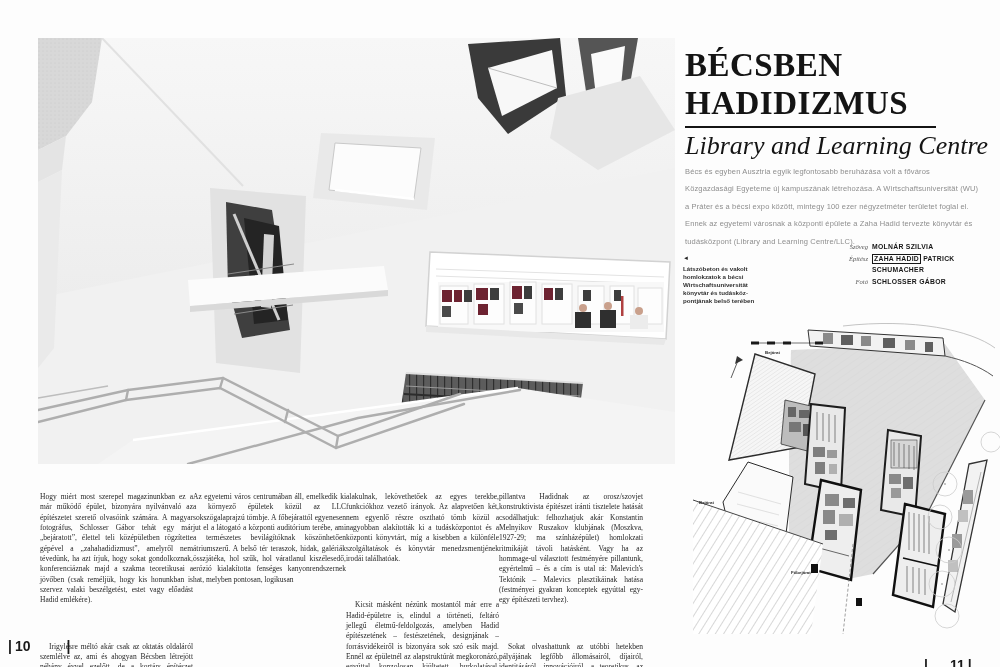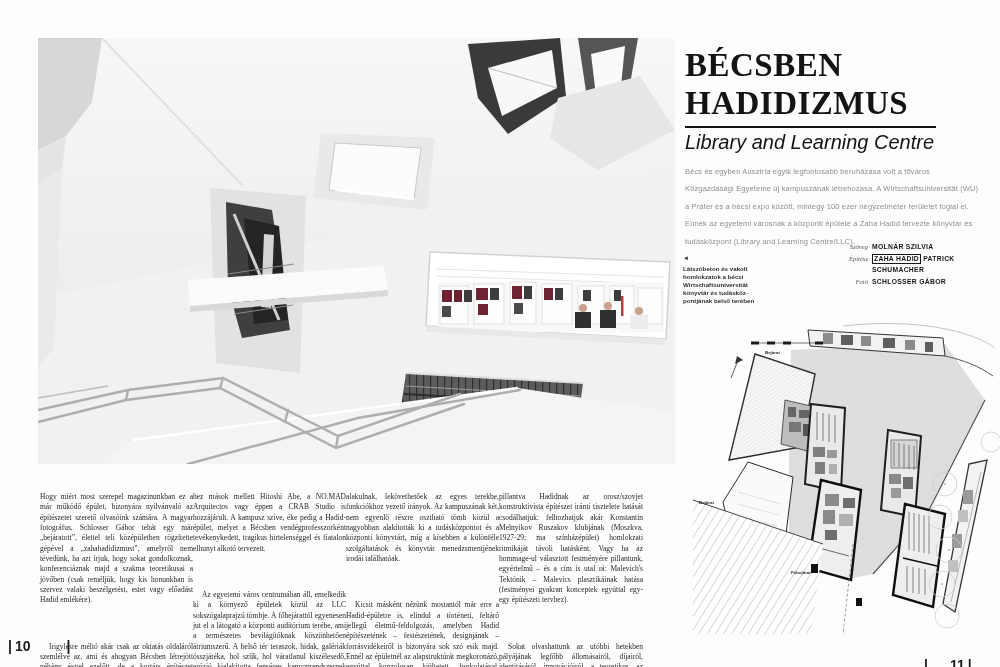--- a/index.html
+++ b/index.html
@@ -25,21 +25,21 @@
 
   
   .title{
     position:absolute;left:685px;top:46px;width:300px;
     font-family:"Liberation Serif",serif;font-weight:700;font-size:33px;
     line-height:38px;letter-spacing:.5px;color:#141414;
   }
   .title-rule{position:absolute;left:685px;top:126px;width:251px;height:2px;background:#141414;}
   .subtitle{
     position:absolute;left:685px;top:131px;
-    font-family:Liberation Sans, sans-serif;font-style:italic;font-size:20px;color:#141414;text-align:right;
+    font-family:Liberation Serif, serif;font-style:italic;font-size:26px;color:#141414;text-align:right;
   }
   .intro{position:absolute;left:685px;top:163px;width:322px;}
   .intro div{
     line-height:17.4px;white-space:nowrap;font-size:7.5px;
     letter-spacing:.15px;color:#8e8e8e;
   }
   .credits{
     position:absolute;left:836px;top:241px;display:grid;
     grid-template-columns:32px 128px;column-gap:4px;row-gap:1px;
   }
@@ -193,25 +193,24 @@
       <path d="M0,360 L70,348" stroke="#bdbdbd" stroke-width="1.6" fill="none"></path>
     </svg>
   </div>
 
   <div class="columns">
     <div class="bodycol">
         <p>Hogy miért most szerepel magazinunkban ez a már működő épület, bizonyára nyilvánvaló az építészetet szerető olvasóink számára. A magyar fotográfus, Schlosser Gábor tehát egy már „bejáratott”, élettel teli középületben rögzítette gépével a „zahahadidizmust”, amelyről nem tévedünk, ha azt írjuk, hogy sokat gondolkoznak, konferenciáznak majd a szakma teoretikusai a jövőben (csak reméljük, hogy kis honunkban is szervez valaki beszélgetést, estet vagy előadást Hadid emlékére).</p>
         <p>Irigylésre méltó akár csak az oktatás oldaláról szemlélve az, ami és ahogyan Bécsben létrejött néhány évvel ezelőtt, de a kortárs építészet nagyszabású vállalkozása is egyúttal, ami-</p>
       </div>
     <div class="bodycol">
-        <p>hez mások mellett Hitoshi Abe, a NO.MAD Arquitectos vagy éppen a CRAB Studio is hozzájárult. A kampusz szíve, éke pedig a Hadid-épület, melyet a Bécsben vendégprofesszorként tevékenykedett, tragikus hirtelenséggel és fiatalon elhunyt alkotó tervezett.</p>
         <p>Az egyetemi város centrumában áll, emelkedik ki a környező épületek közül az LLC sokszögalaprajzú tömbje. A főbejárattól egyenesen jut el a látogató a központi auditórium terébe, ami a természetes bevilágítóknak köszönhetően átriumszerű. A belső tér teraszok, hidak, galériák összjátéka, hol szűk, hol váratlanul kiszélesedő, erózió kialakította fenséges kanyonrendszernek hat, melyben pontosan, logikusan</p>
       </div>
     <div class="bodycol">
-        <p>alakulnak, lekövethetőek az egyes terekbe, funkciókhoz vezető irányok. Az kampuszának két, nem egyenlő részre osztható tömb közül a nagyobban alakították ki a tudásközpontot és a központi könyvtárt, míg a kisebben a különféle szolgáltatások és könyvtár menedzsmentjének irodái találhatóak.</p>
+        <p>alakulnak, lekövethetőek az egyes terekbe, funkciókhoz vezető irányok. Az alapvetően két, nem egyenlő részre osztható tömb közül a nagyobban alakították ki a tudásközpontot és a központi könyvtárt, míg a kisebben a különféle szolgáltatások és könyvtár menedzsmentjének irodái találhatóak.</p>
         <p>Kicsit másként nézünk mostantól már erre a Hadid-épületre is, elindul a történeti, feltáró jellegű életmű-feldolgozás, amelyben Hadid építészetének – festészetének, designjának – forrásvidékeiről is bizonyára sok szó esik majd. Ennél az épületnél az alapstruktúrát megkoronázó, egyúttal konzolosan kiültetett, burkolatával, színével is az alaptól elkülönülő épületrészre</p>
       </div>
     <div class="bodycol">
         <p>pillantva Hadidnak az orosz/szovjet konstruktivista építészet iránti tisztelete hatását csodálhatjuk: felhozhatjuk akár Konstantin Melnyikov Ruszakov klubjának (Moszkva, 1927-29; ma színházépület) homlokzati ritmikáját távoli hatásként. Vagy ha az hommage-ul választott festményére pillantunk, egyértelmű – és a cím is utal rá: Malevich's Tektónik – Malevics plasztikáinak hatása (festményei gyakran konceptek egyúttal egy-egy építészeti tervhez).</p>
         <p>Sokat olvashattunk az utóbbi hetekben pályájának legfőbb állomásairól, díjairól, identitásáról, innovációiról, a teoretikus, az építész, a designer Hadidról, kifinomult gasztronómiai ízléséről és hogy mennyire szerette és tudta</p>
       </div>
   </div>
 
   <div class="title">
     <div>BÉCSBEN</div>

